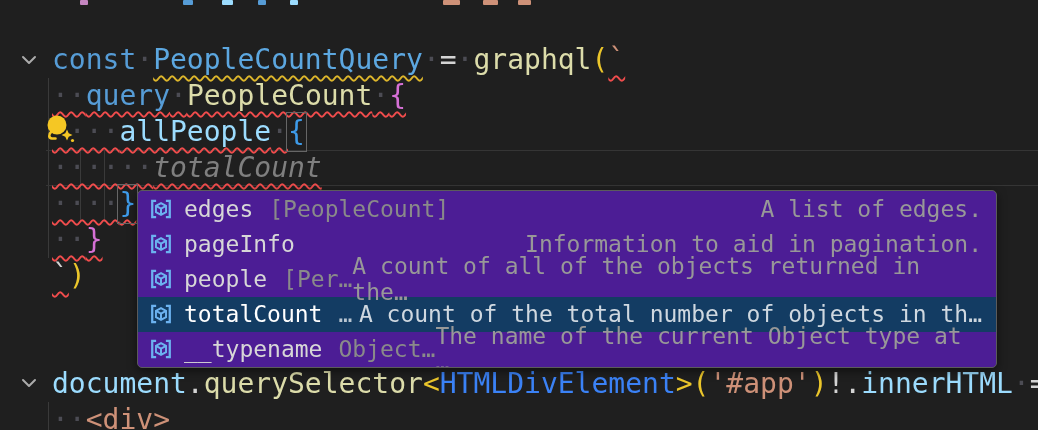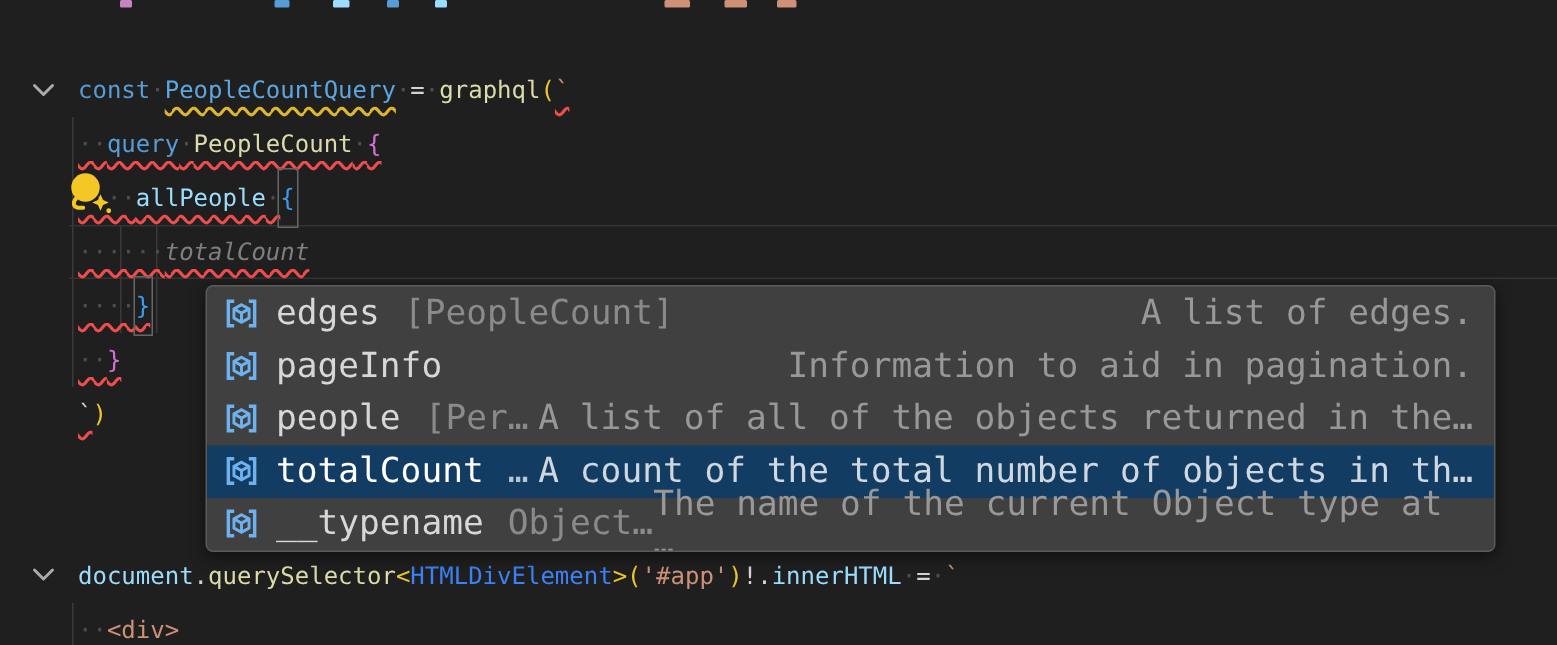--- a/index.html
+++ b/index.html
@@ -1,19 +1,19 @@
 <!DOCTYPE html>
 <html><head>
 <meta charset="utf-8">
 <style>
   html,body{margin:0;padding:0;background:#1f1f1f;}
   .screen{position:relative;width:1038px;height:430px;background:#1f1f1f;overflow:hidden;
           font-family:"DejaVu Sans Mono",monospace;}
   
-  .code{position:absolute;left:52px;font-size:16px;line-height:36px;white-space:pre;}
+  .code{position:absolute;left:52px;font-size:28px;line-height:36px;white-space:pre;}
   #lines-top{top:42px;}
   #lines-bottom{top:366px;}
   .code .line{height:36px;}
   .tok{display:inline-block;}
   .kw{color:#569CD6}
   .cvar{color:#5CA7E0}
   .var{color:#9CDCFE}
   .fn{color:#DCDCAA}
   .b1{color:#EBC62B}
   .b2{color:#D670D6}
@@ -30,21 +30,21 @@
   .guide{position:absolute;width:1px;background:#3a3a3a;}
   .curline{position:absolute;left:46px;right:0;top:150px;height:36px;
            border-top:1px solid #353535;border-bottom:1px solid #353535;box-sizing:border-box;}
   .chev{position:absolute;left:20px;width:18px;height:12px;}
   #chev1{top:54px;} #chev2{top:377px;}
   .bulb{position:absolute;left:44px;top:113px;width:34px;height:34px;}
   #topfrags{position:absolute;left:0;top:0;height:6px;width:100%;}
   #topfrags div{position:absolute;top:0;height:5px;border-radius:1px;}
   
   .suggest{position:absolute;left:137px;top:190px;width:860px;height:178px;box-sizing:border-box;
-           background:#404040;border:1px solid #5b5b5b;border-radius:5px;
+           background:#4c1d95;border:1px solid #5b5b5b;border-radius:5px;
            box-shadow:0 3px 10px rgba(0,0,0,.5);overflow:hidden;z-index:20;}
   .srow{display:flex;align-items:center;height:35.2px;padding:0 14px 0 8px;font-size:23px;box-sizing:border-box;}
   .srow.sel{background:#133C63;}
   .srow .sicon{width:30px;height:26px;flex:0 0 30px;margin-right:8px;}
   .srow .slabel{color:#d7d7d7;}
   .srow.sel .slabel{color:#ffffff;}
   .srow .sdetail{color:#8a8a8a;margin-left:16px;}
   .srow.sel .sdetail{color:#b9c6d2;}
   .srow .sdesc{color:#989898;margin-left:auto;}
   .srow.sel .sdesc{color:#cfd8e0;}
@@ -114,21 +114,21 @@
         </div>
         <div class="srow">
           <span class="sicon"><svg viewBox="0 0 16 16" width="30" height="26">
               <path d="M5 3 H2.6 V13 H5" fill="none" stroke="#6CB2F0" stroke-width="1.4"></path>
               <path d="M11 3 H13.4 V13 H11" fill="none" stroke="#6CB2F0" stroke-width="1.4"></path>
               <path d="M8 4.4 L11.1 6.1 L11.1 9.9 L8 11.6 L4.9 9.9 L4.9 6.1 Z" fill="none" stroke="#6CB2F0" stroke-width="1.2"></path>
               <path d="M4.9 6.1 L8 7.8 L11.1 6.1 M8 7.8 L8 11.6" fill="none" stroke="#6CB2F0" stroke-width="1.2"></path>
             </svg></span>
           <span class="slabel">people</span>
           <span class="sdetail">[Per…</span>
-          <span class="sdesc">A list of all of the objects returned in the…</span>
+          <span class="sdesc">A count of all of the objects returned in the…</span>
         </div>
         <div class="srow sel">
           <span class="sicon"><svg viewBox="0 0 16 16" width="30" height="26">
               <path d="M5 3 H2.6 V13 H5" fill="none" stroke="#6CB2F0" stroke-width="1.4"></path>
               <path d="M11 3 H13.4 V13 H11" fill="none" stroke="#6CB2F0" stroke-width="1.4"></path>
               <path d="M8 4.4 L11.1 6.1 L11.1 9.9 L8 11.6 L4.9 9.9 L4.9 6.1 Z" fill="none" stroke="#6CB2F0" stroke-width="1.2"></path>
               <path d="M4.9 6.1 L8 7.8 L11.1 6.1 M8 7.8 L8 11.6" fill="none" stroke="#6CB2F0" stroke-width="1.2"></path>
             </svg></span>
           <span class="slabel">totalCount</span>
           <span class="sdetail">…</span>

